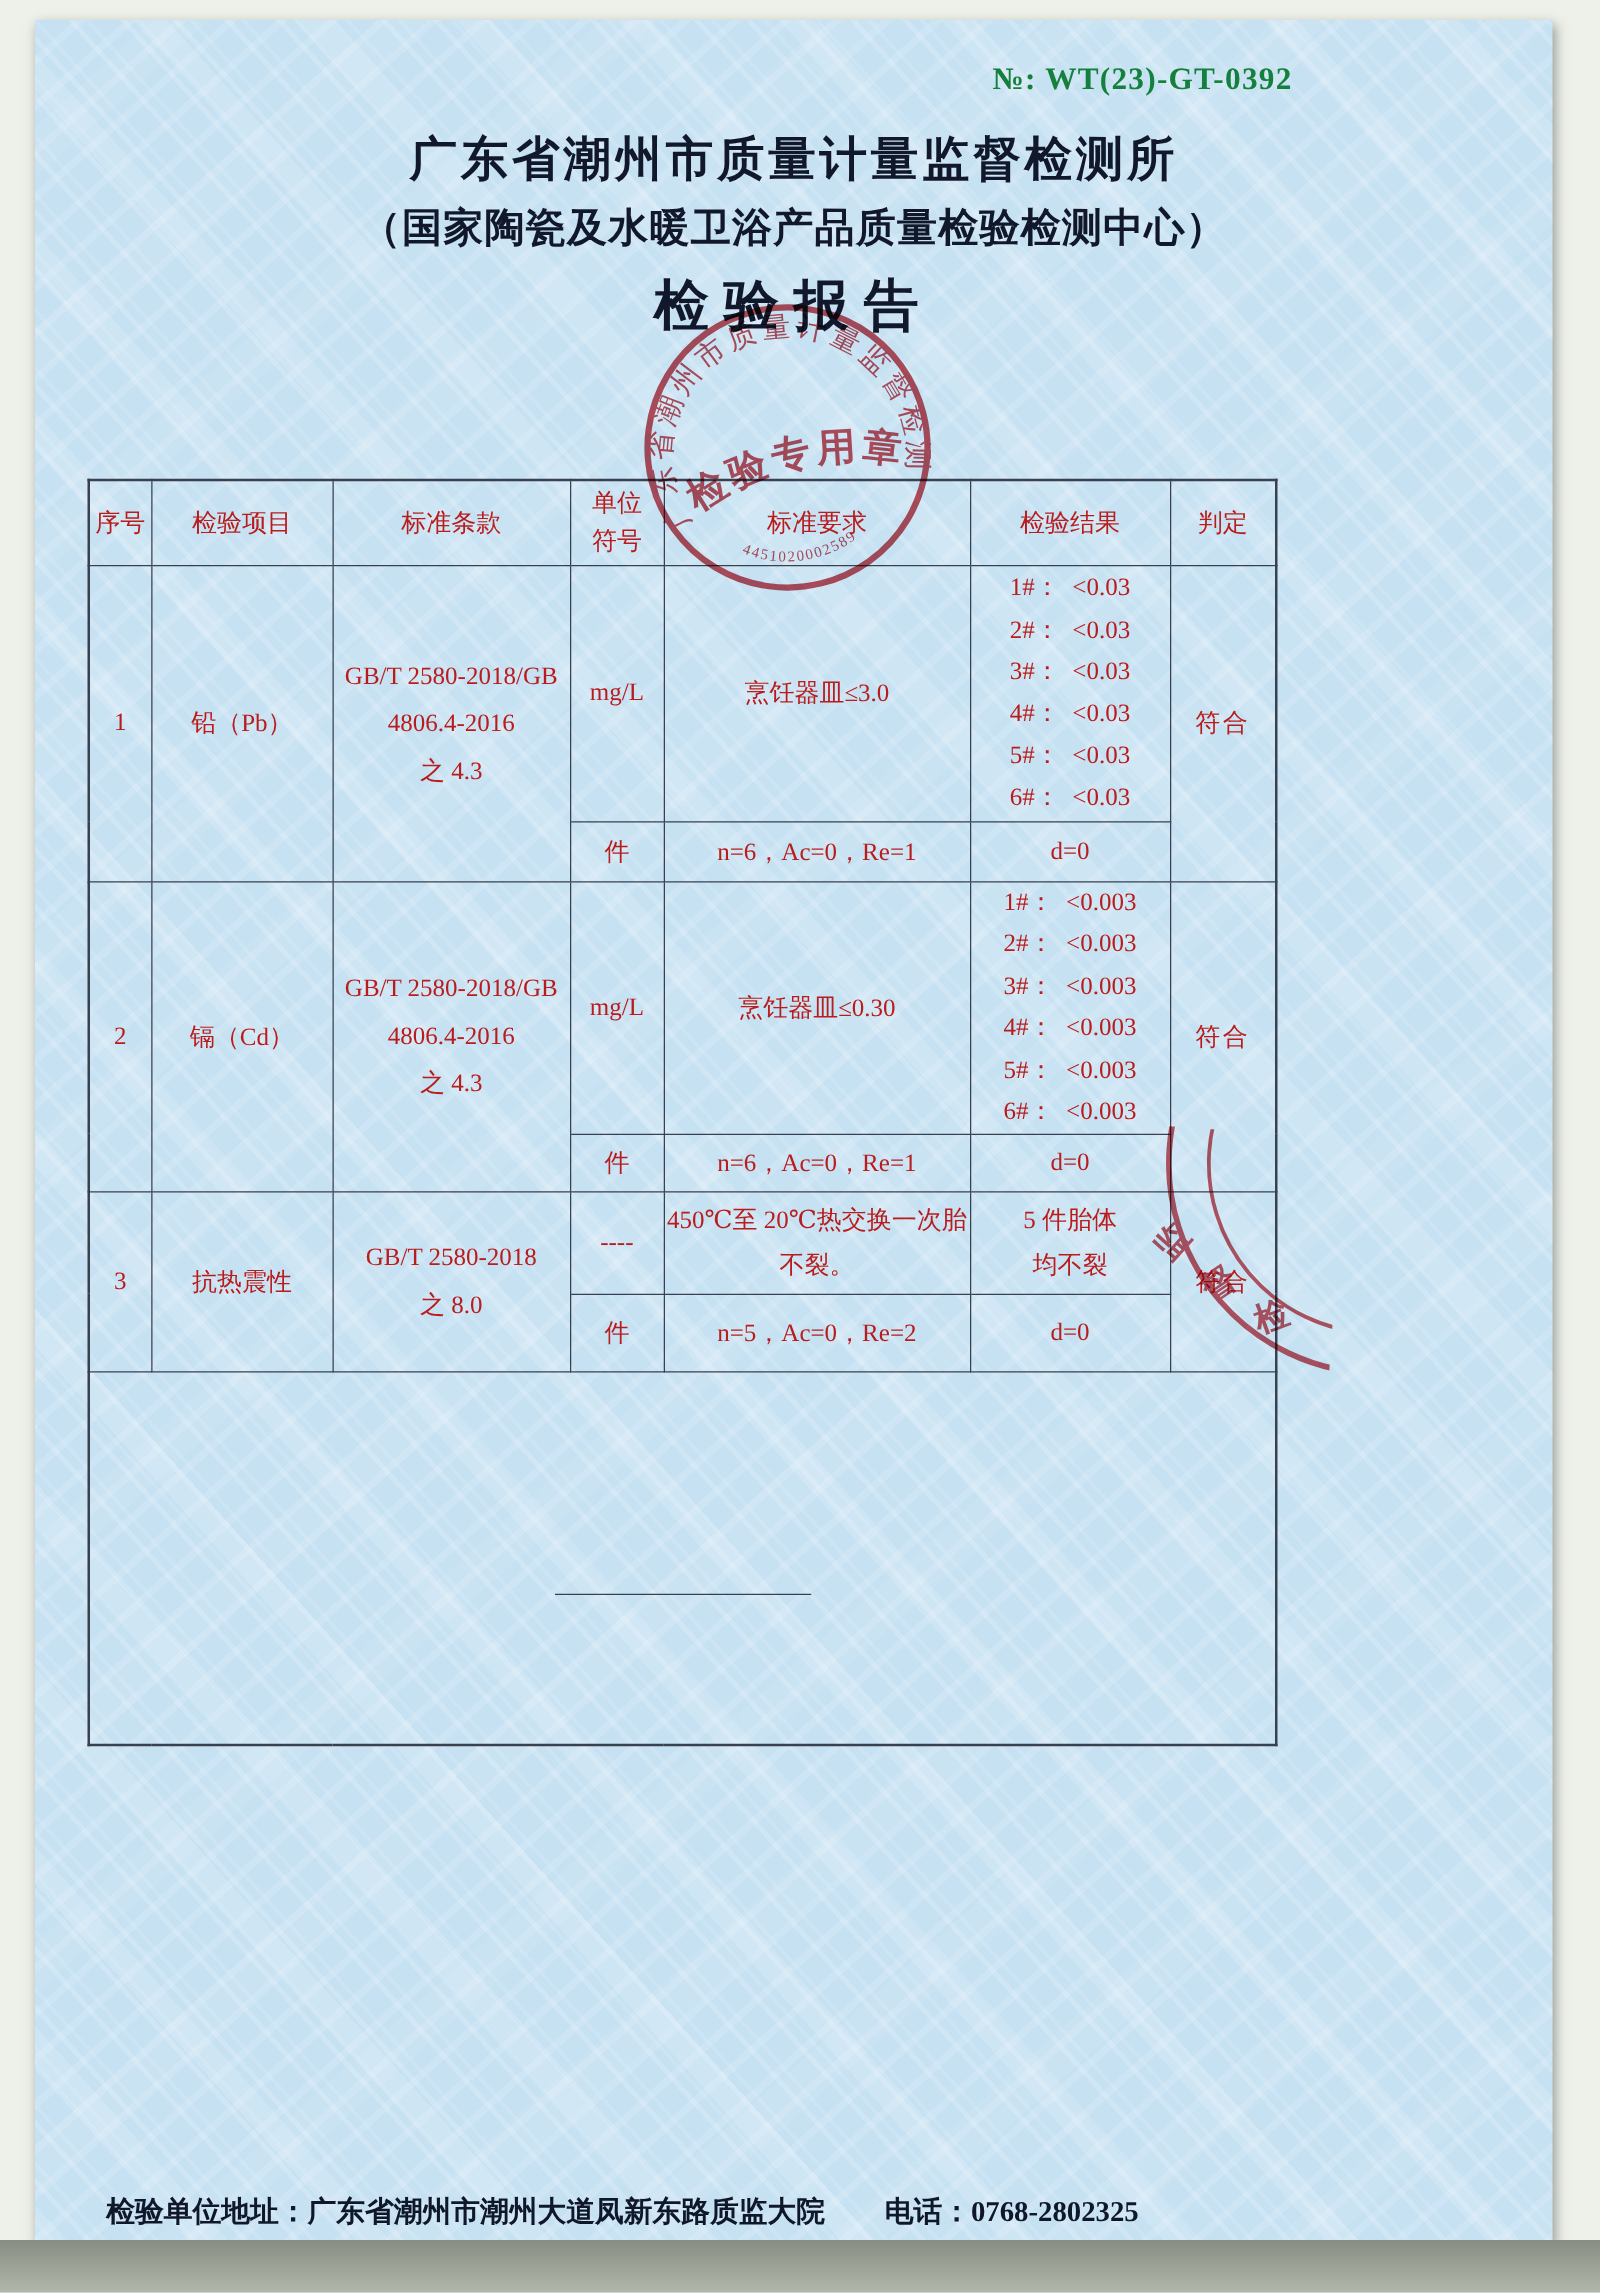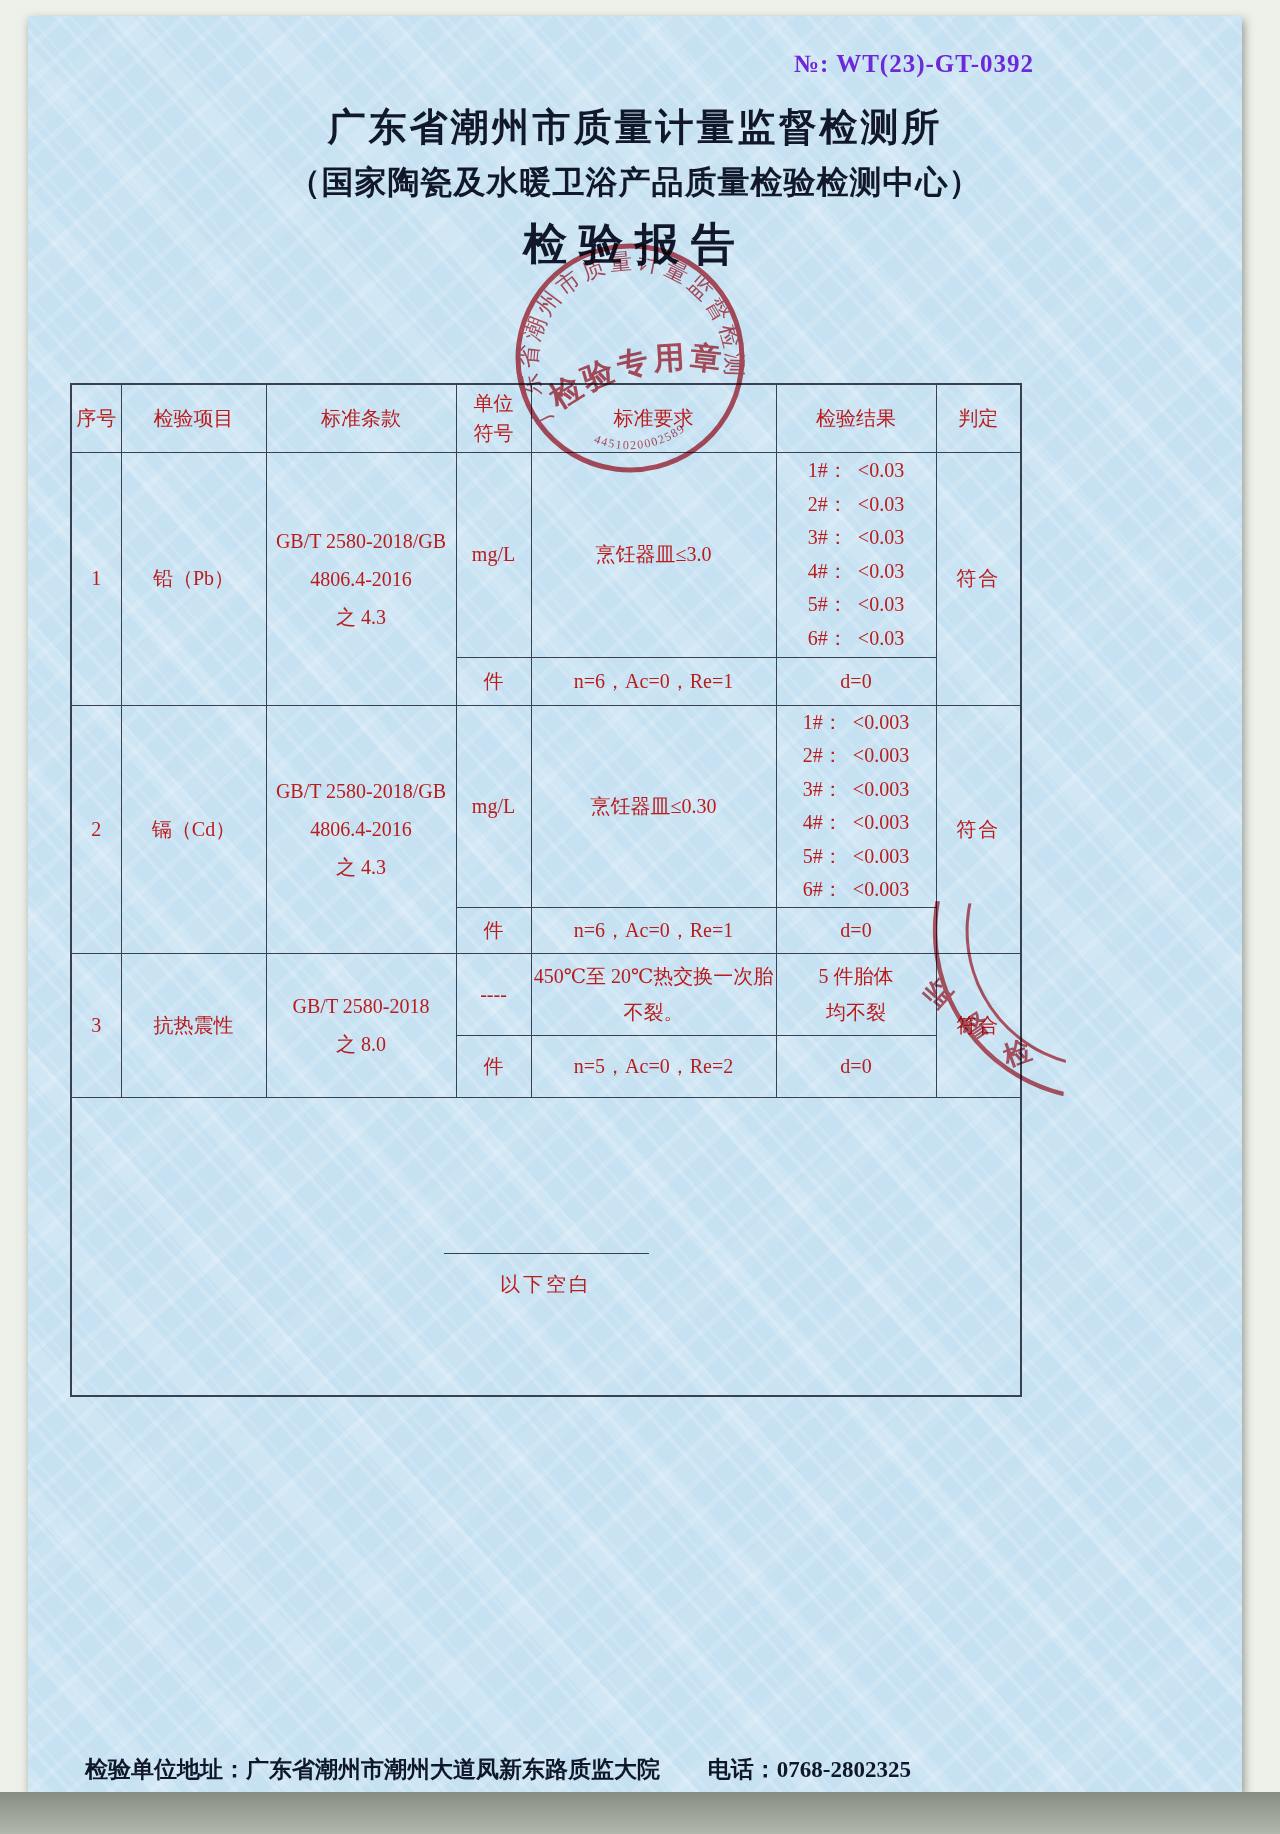--- a/index.html
+++ b/index.html
@@ -23,21 +23,21 @@
   .watermark {
     position: absolute; inset: 0; pointer-events: none;
     background:
       repeating-linear-gradient(48deg,  rgba(255,255,255,.17) 0 4px,  rgba(255,255,255,0) 4px 10px, rgba(255,255,255,.10) 10px 13px, rgba(255,255,255,0) 13px 31px),
       repeating-linear-gradient(-42deg, rgba(255,255,255,.12) 0 6px,  rgba(255,255,255,0) 6px 27px),
       repeating-linear-gradient(48deg,  rgba(255,255,255,.15) 0 20px, rgba(255,255,255,0) 20px 96px),
       repeating-linear-gradient(-42deg, rgba(255,255,255,.08) 0 30px, rgba(255,255,255,0) 30px 120px);
   }
   .report-no {
     position: absolute; top: 34px; right: 208px;
-    font-size: 25px; font-weight: bold; letter-spacing: 1px; color: #6d28d9;
+    font-size: 25px; font-weight: bold; letter-spacing: 1px; color: #15803d;
   }
   .t1, .t2, .t3 { position: absolute; left: 0; width: 100%; text-align: center; font-weight: bold; color: #11182b; }
   .t1 { top: 86px;  font-size: 38px; letter-spacing: 3px; }
   .t2 { top: 145px; font-size: 32px; letter-spacing: 1px; }
   .t3 { top: 199px; font-size: 44px; letter-spacing: 12px; }
   .meta-row { position: absolute; top: 262px; left: 57px; width: 950px; height: 32px; font-size: 21px; }
   .form-label { position: absolute; left: 28px; letter-spacing: 2px; }
   .form-value { position: absolute; left: 122px; font-family: "Liberation Serif", serif; }
   .pages-info { position: absolute; right: 46px; white-space: pre; letter-spacing: 1px; }
   .notice { position: absolute; top: 297px; left: 57px; width: 950px; text-align: center; font-size: 21px; letter-spacing: 1px; }
@@ -190,21 +190,20 @@
       <tr style="height:62px">
         <td>件</td>
         <td>n=5，Ac=0，Re=2</td>
         <td>d=0</td>
       </tr>
 
       <tr style="height:299px">
         <td colspan="7" class="blankcell">
           <div class="blank-wrap">
             <div class="blank-line"></div>
-            <div class="blank-text">以下空白</div>
           </div>
         </td>
       </tr>
     </tbody>
       </table>
 
     <svg class="stamp1" viewBox="0 0 260 260">
       <defs>
         <path id="arcTop" d="M 42,172 A 95,95 0 1 1 218,172"></path>
         <path id="arcBand" d="M 46,164 A 210,210 0 0 1 214,164"></path>

